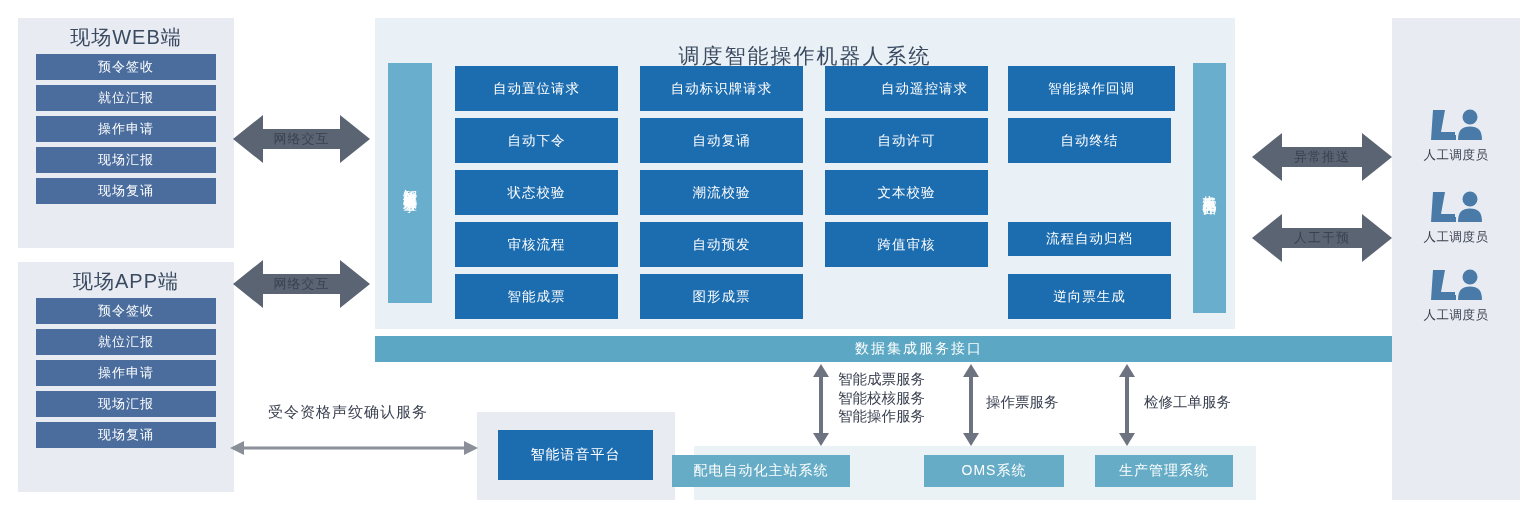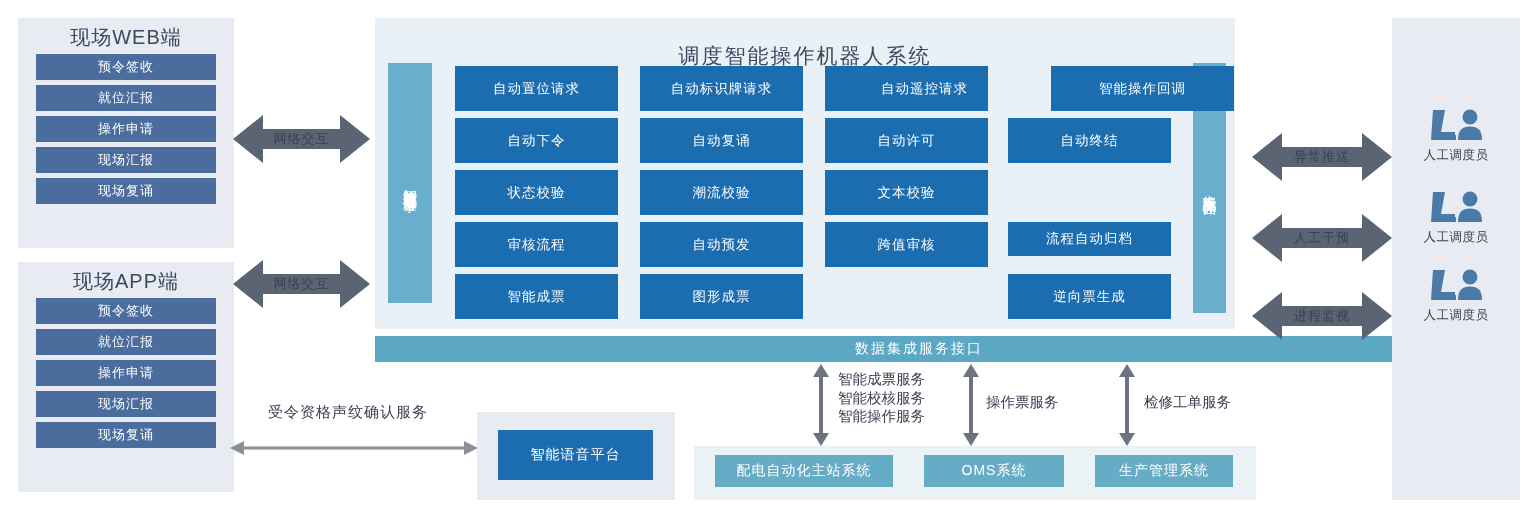--- a/index.html
+++ b/index.html
@@ -207,21 +207,21 @@
     <div class="sys-title">调度智能操作机器人系统</div>
   </div>
 
   <div class="abs vbar" style="left:388px;top:63px;width:44px;height:240px;">智能操作机器人服务引擎</div>
 
   <div class="abs vbar" style="left:1193px;top:63px;width:33px;height:250px;">人机交互工作界面</div>
 
   <div class="abs card" style="left:455px;top:66px;width:163px;height:45px;">自动置位请求</div>
   <div class="abs card" style="left:640px;top:66px;width:163px;height:45px;">自动标识牌请求</div>
   <div class="abs card" style="left:825px;top:66px;width:163px;height:45px;padding-left:36px;">自动遥控请求</div>
-  <div class="abs card" style="left:1008px;top:66px;width:183px;height:45px;margin-left:43px;">智能操作回调</div>
+  <div class="abs card" style="left:1008px;top:66px;width:167px;height:45px;">智能操作回调</div>
 
   <div class="abs card" style="left:455px;top:118px;width:163px;height:45px;">自动下令</div>
   <div class="abs card" style="left:640px;top:118px;width:163px;height:45px;">自动复诵</div>
   <div class="abs card" style="left:825px;top:118px;width:163px;height:45px;">自动许可</div>
   <div class="abs card" style="left:1008px;top:118px;width:163px;height:45px;">自动终结</div>
 
   <div class="abs card" style="left:455px;top:170px;width:163px;height:45px;">状态校验</div>
   <div class="abs card" style="left:640px;top:170px;width:163px;height:45px;">潮流校验</div>
   <div class="abs card" style="left:825px;top:170px;width:163px;height:45px;">文本校验</div>
 
@@ -241,21 +241,21 @@
   <div class="abs voice-box" style="left:498px;top:430px;width:155px;height:50px;">智能语音平台</div>
 
   <div class="thin-arrow-label" style="left:268px;top:403px;">受令资格声纹确认服务</div>
   <svg class="abs" style="left:230px;top:440px;width:248px;height:16px;" width="248" height="16" viewBox="0 0 248 16">
     <line x1="12" y1="8" x2="236" y2="8" stroke="#8A8F98" stroke-width="3"></line>
     <path d="M0 8 L14 1 L14 15 Z" fill="#8A8F98"></path>
     <path d="M248 8 L234 1 L234 15 Z" fill="#8A8F98"></path>
   </svg>
 
   <div class="abs ext-wrap" style="left:694px;top:446px;width:562px;height:54px;"></div>
-  <div class="abs ext-box" style="left:715px;top:455px;width:178px;height:32px;">配电自动化主站系统</div>
+  <div class="abs ext-box" style="left:672px;top:455px;width:178px;height:32px;">配电自动化主站系统</div>
   <div class="abs ext-box" style="left:924px;top:455px;width:140px;height:32px;">OMS系统</div>
   <div class="abs ext-box" style="left:1095px;top:455px;width:138px;height:32px;">生产管理系统</div>
 
   <svg class="abs" style="left:812px;top:364px;width:18px;height:82px;" width="18" height="82" viewBox="0 0 18 82">
     <line x1="9" y1="10" x2="9" y2="72" stroke="#6D7380" stroke-width="4"></line>
     <path d="M9 0 L17 13 L1 13 Z" fill="#6D7380"></path>
     <path d="M9 82 L17 69 L1 69 Z" fill="#6D7380"></path>
   </svg>
   <div class="svc-label" style="left:838px;top:370px;white-space:pre;">智能成票服务
 智能校核服务
@@ -282,26 +282,20 @@
     <span class="lbl">异常推送</span>
   </div>
 
   <div class="fat-arrow" style="left:1252px;top:212px;width:140px;height:52px;">
     <svg width="140" height="52" viewBox="0 0 140 52">
       <path d="M0 26 L30 2 L30 16 L110 16 L110 2 L140 26 L110 50 L110 36 L30 36 L30 50 Z" fill="#5A6472"></path>
     </svg>
     <span class="lbl">人工干预</span>
   </div>
 
-  <div class="fat-arrow" style="left:1252px;top:290px;width:140px;height:52px;">
-    <svg width="140" height="52" viewBox="0 0 140 52">
-      <path d="M0 26 L30 2 L30 16 L110 16 L110 2 L140 26 L110 50 L110 36 L30 36 L30 50 Z" fill="#5A6472"></path>
-    </svg>
-    <span class="lbl">进程监视</span>
-  </div>
 
   <div class="abs op-panel" style="left:1392px;top:18px;width:128px;height:482px;"></div>
 
   <div class="operator" style="left:1392px;top:108px;width:128px;">
     <svg width="54" height="38" viewBox="0 0 54 38">
       <path d="M4 2 L16 2 L12 24 L26 24 L26 32 L2 32 Z" fill="#4A7BA8"></path>
       <rect x="20" y="27" width="7" height="5" fill="#4A7BA8"></rect>
       <circle cx="41" cy="9" r="7.5" fill="#4A7BA8"></circle>
       <path d="M29 32 C29 22 33 18.5 41 18.5 C49 18.5 53 22 53 32 Z" fill="#4A7BA8"></path>
     </svg>

